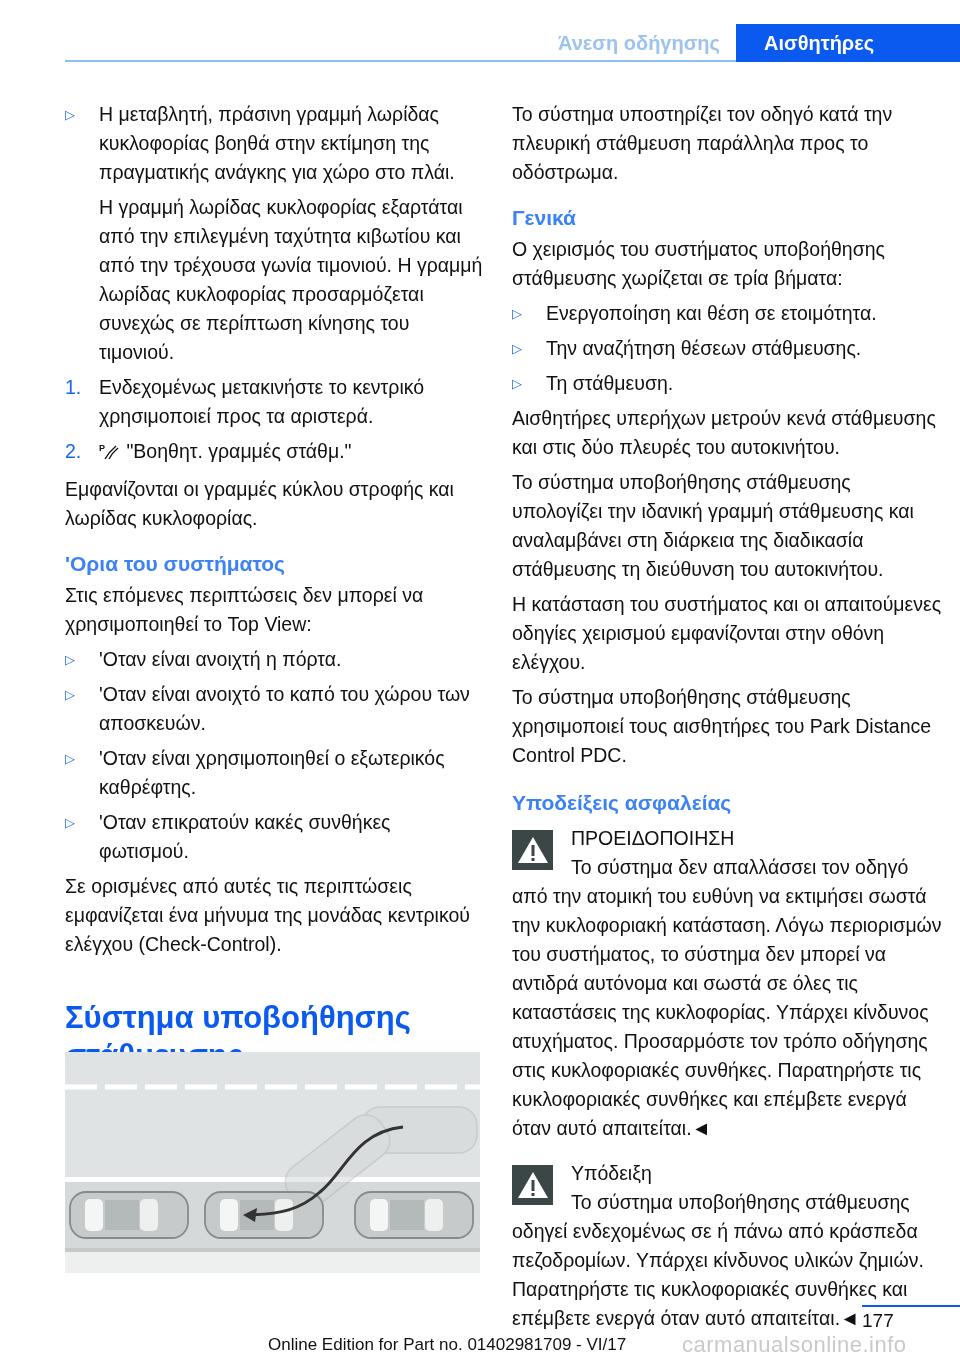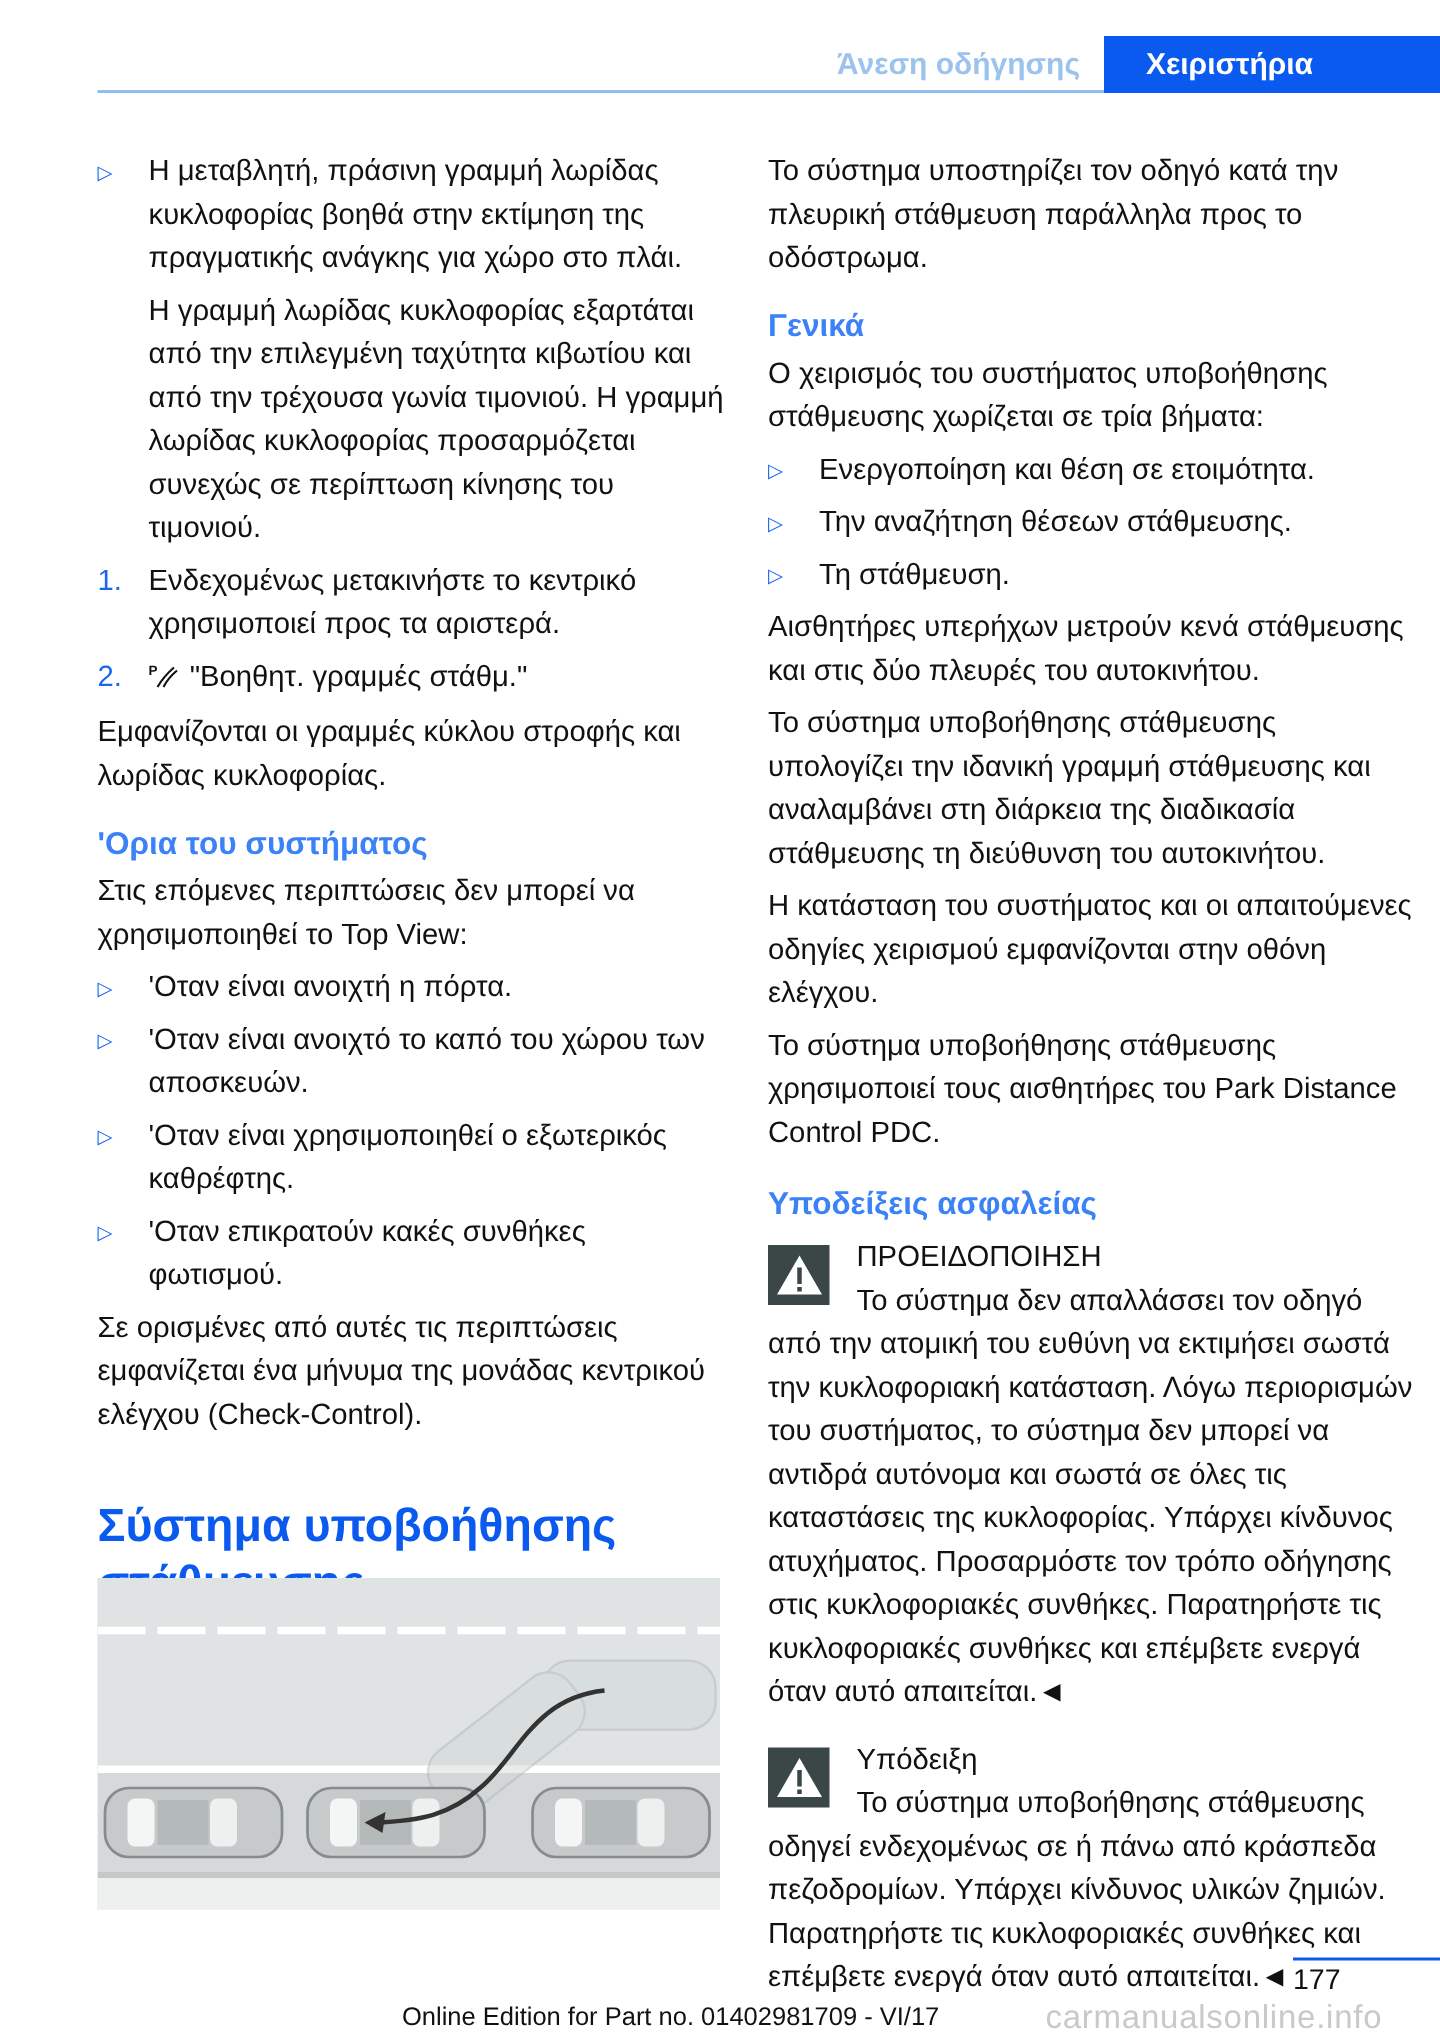--- a/index.html
+++ b/index.html
@@ -35,28 +35,28 @@
   }
   .warn { position: relative; padding-left: 0; margin-top: 6px; margin-bottom: 6px; }
   .warn-icon {
     float: left; width: 41px; height: 40px; background: #3b4646; margin: 6px 18px 4px 0;
     display: flex; align-items: center; justify-content: center;
   }
   .warn-title { display: block; }
   .footer-line { position: absolute; left: 862px; top: 1305px; width: 98px; height: 2px; background: #0a5af0; }
   .page-num { position: absolute; left: 862px; top: 1310px; font-size: 19px; }
   .footer-text { position: absolute; left: 268px; top: 1335px; font-size: 17px; color: #111; }
-  .watermark { position: absolute; left: 697px; top: 1332px; font-size: 22px; color: #c9c9c9; letter-spacing: 0.5px; }
+  .watermark { position: absolute; left: 682px; top: 1332px; font-size: 22px; color: #c9c9c9; letter-spacing: 0.5px; }
 </style>
 </head>
 <body>
 
 <div class="header-line"></div>
 <div class="tab-inactive">Άνεση οδήγησης</div>
-<div class="tab-active">Χειριστήρια</div>
+<div class="tab-active">Αισθητήρες</div>
 
 <div class="col col-left">
   <div class="bullet">
     <span class="marker">▷</span>
     <span>Η μεταβλητή, πράσινη γραμμή λωρίδας κυκλοφορίας βοηθά στην εκτίμηση της πραγματικής ανάγκης για χώρο στο πλάι.</span>
   </div>
   <p class="indent">Η γραμμή λωρίδας κυκλοφορίας εξαρτάται από την επιλεγμένη ταχύτητα κιβωτίου και από την τρέχουσα γωνία τιμονιού. Η γραμμή λωρίδας κυκλοφορίας προσαρμόζεται συνεχώς σε περίπτωση κίνησης του τιμονιού.</p>
 
   <div class="num">
     <span class="n">1.</span>

